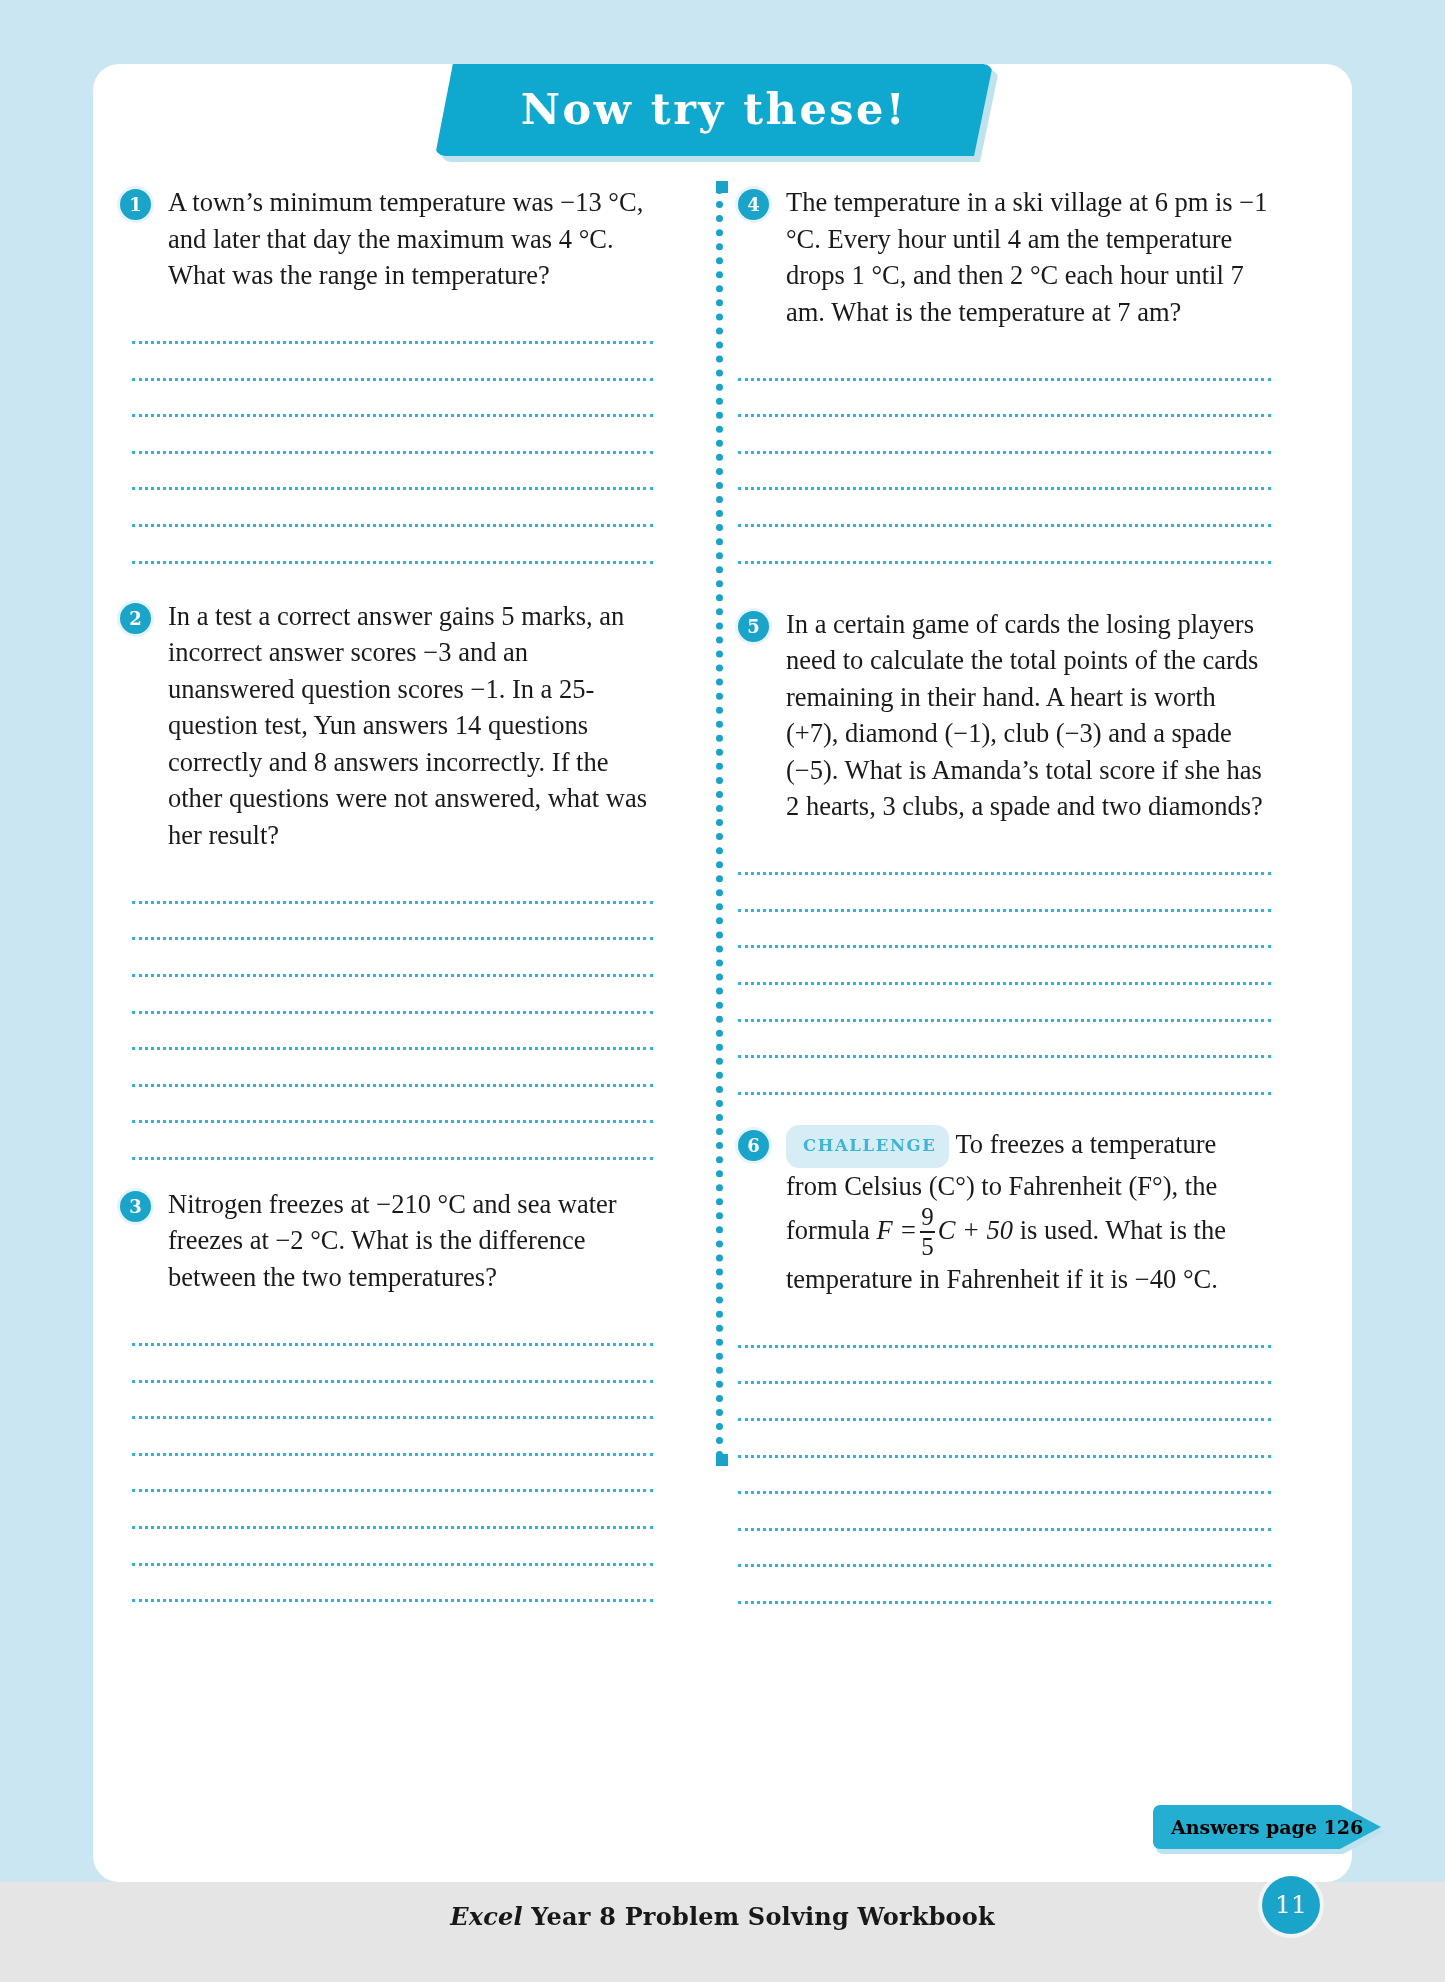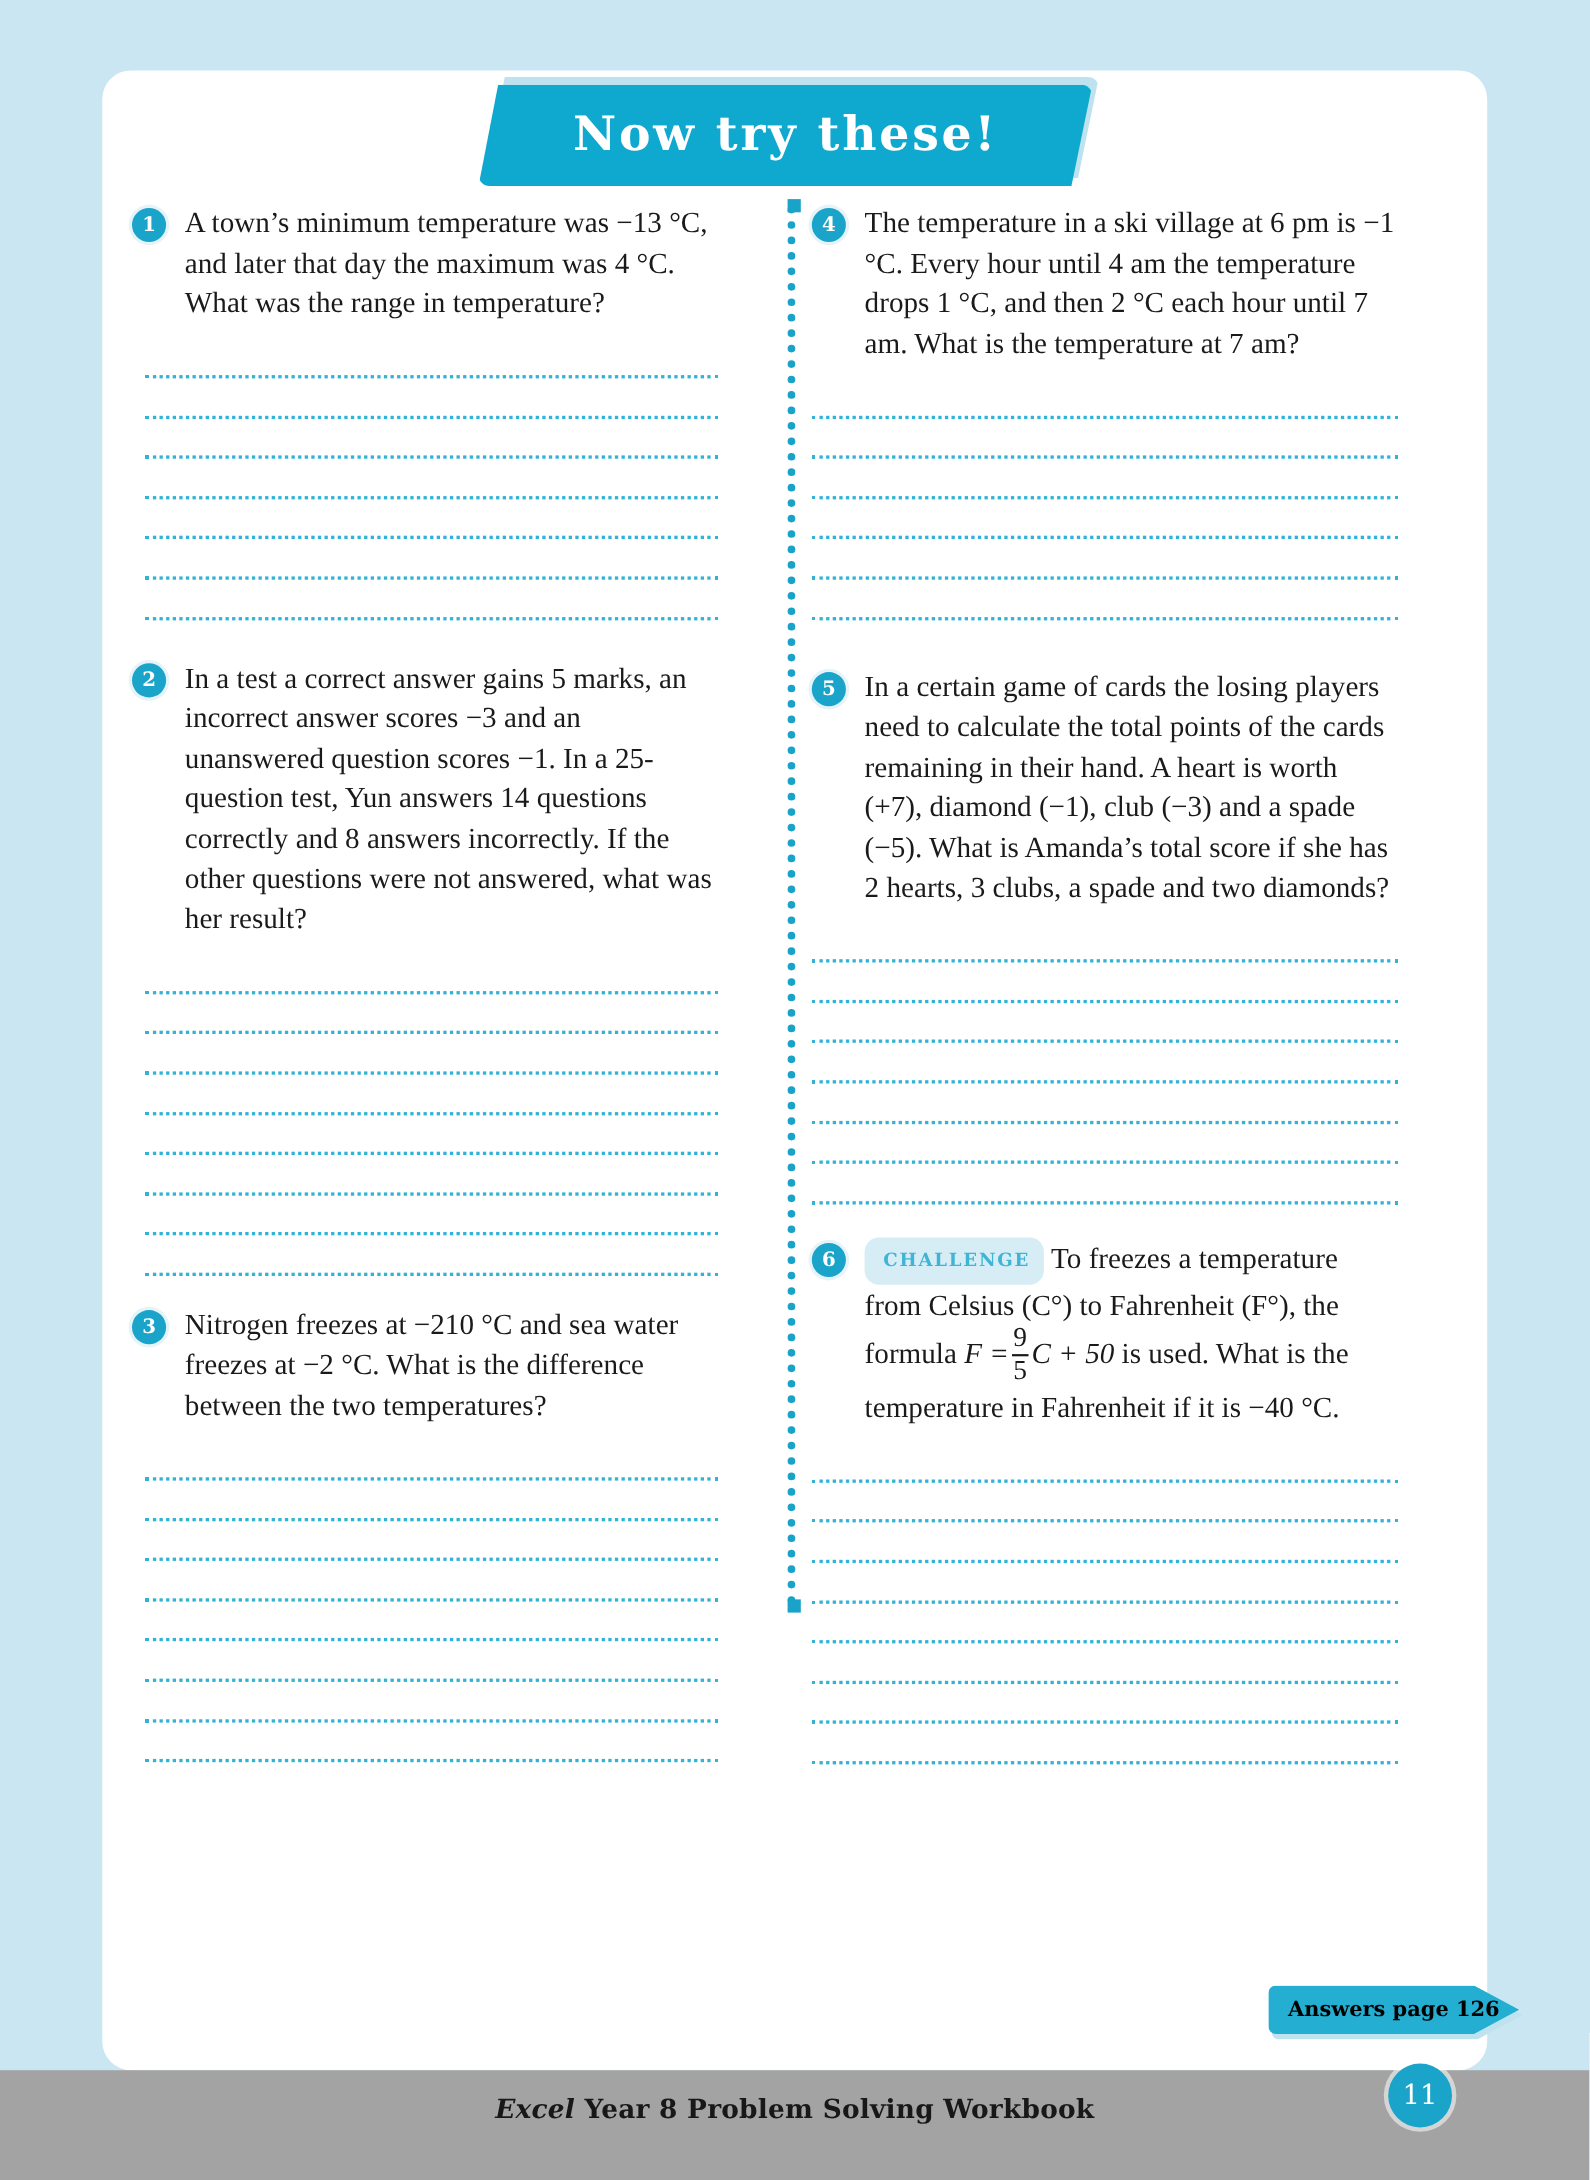--- a/index.html
+++ b/index.html
@@ -42,21 +42,21 @@
     top: 8px;
     width: 558px;
     height: 92px;
     background: #bfe2ef;
     border-radius: 10px;
     clip-path: polygon(3.2% 0, 100% 0, 96.6% 100%, 0% 100%);
   }
   .banner {
     position: absolute;
     left: 0px;
-    top: 15px;
+    top: 2px;
     width: 558px;
     height: 92px;
     background: #0fa8ce;
     border-radius: 10px;
     clip-path: polygon(3.2% 0, 100% 0, 96.6% 100%, 0% 100%);
     display: flex;
     align-items: center;
     justify-content: center;
   }
   .banner-text {
@@ -232,21 +232,21 @@
     white-space: nowrap;
   }
 
   
   .footer {
     position: absolute;
     left: 0;
     top: 1882px;
     width: 1445px;
     height: 100px;
-    background: #a3a3a3;
+    background: #e5e5e5;
   }
   .footer-title {
     position: absolute;
     left: 0;
     top: 20px;
     width: 1445px;
     text-align: center;
     font-family: "DejaVu Serif", serif;
     font-weight: bold;
     font-size: 24px;

